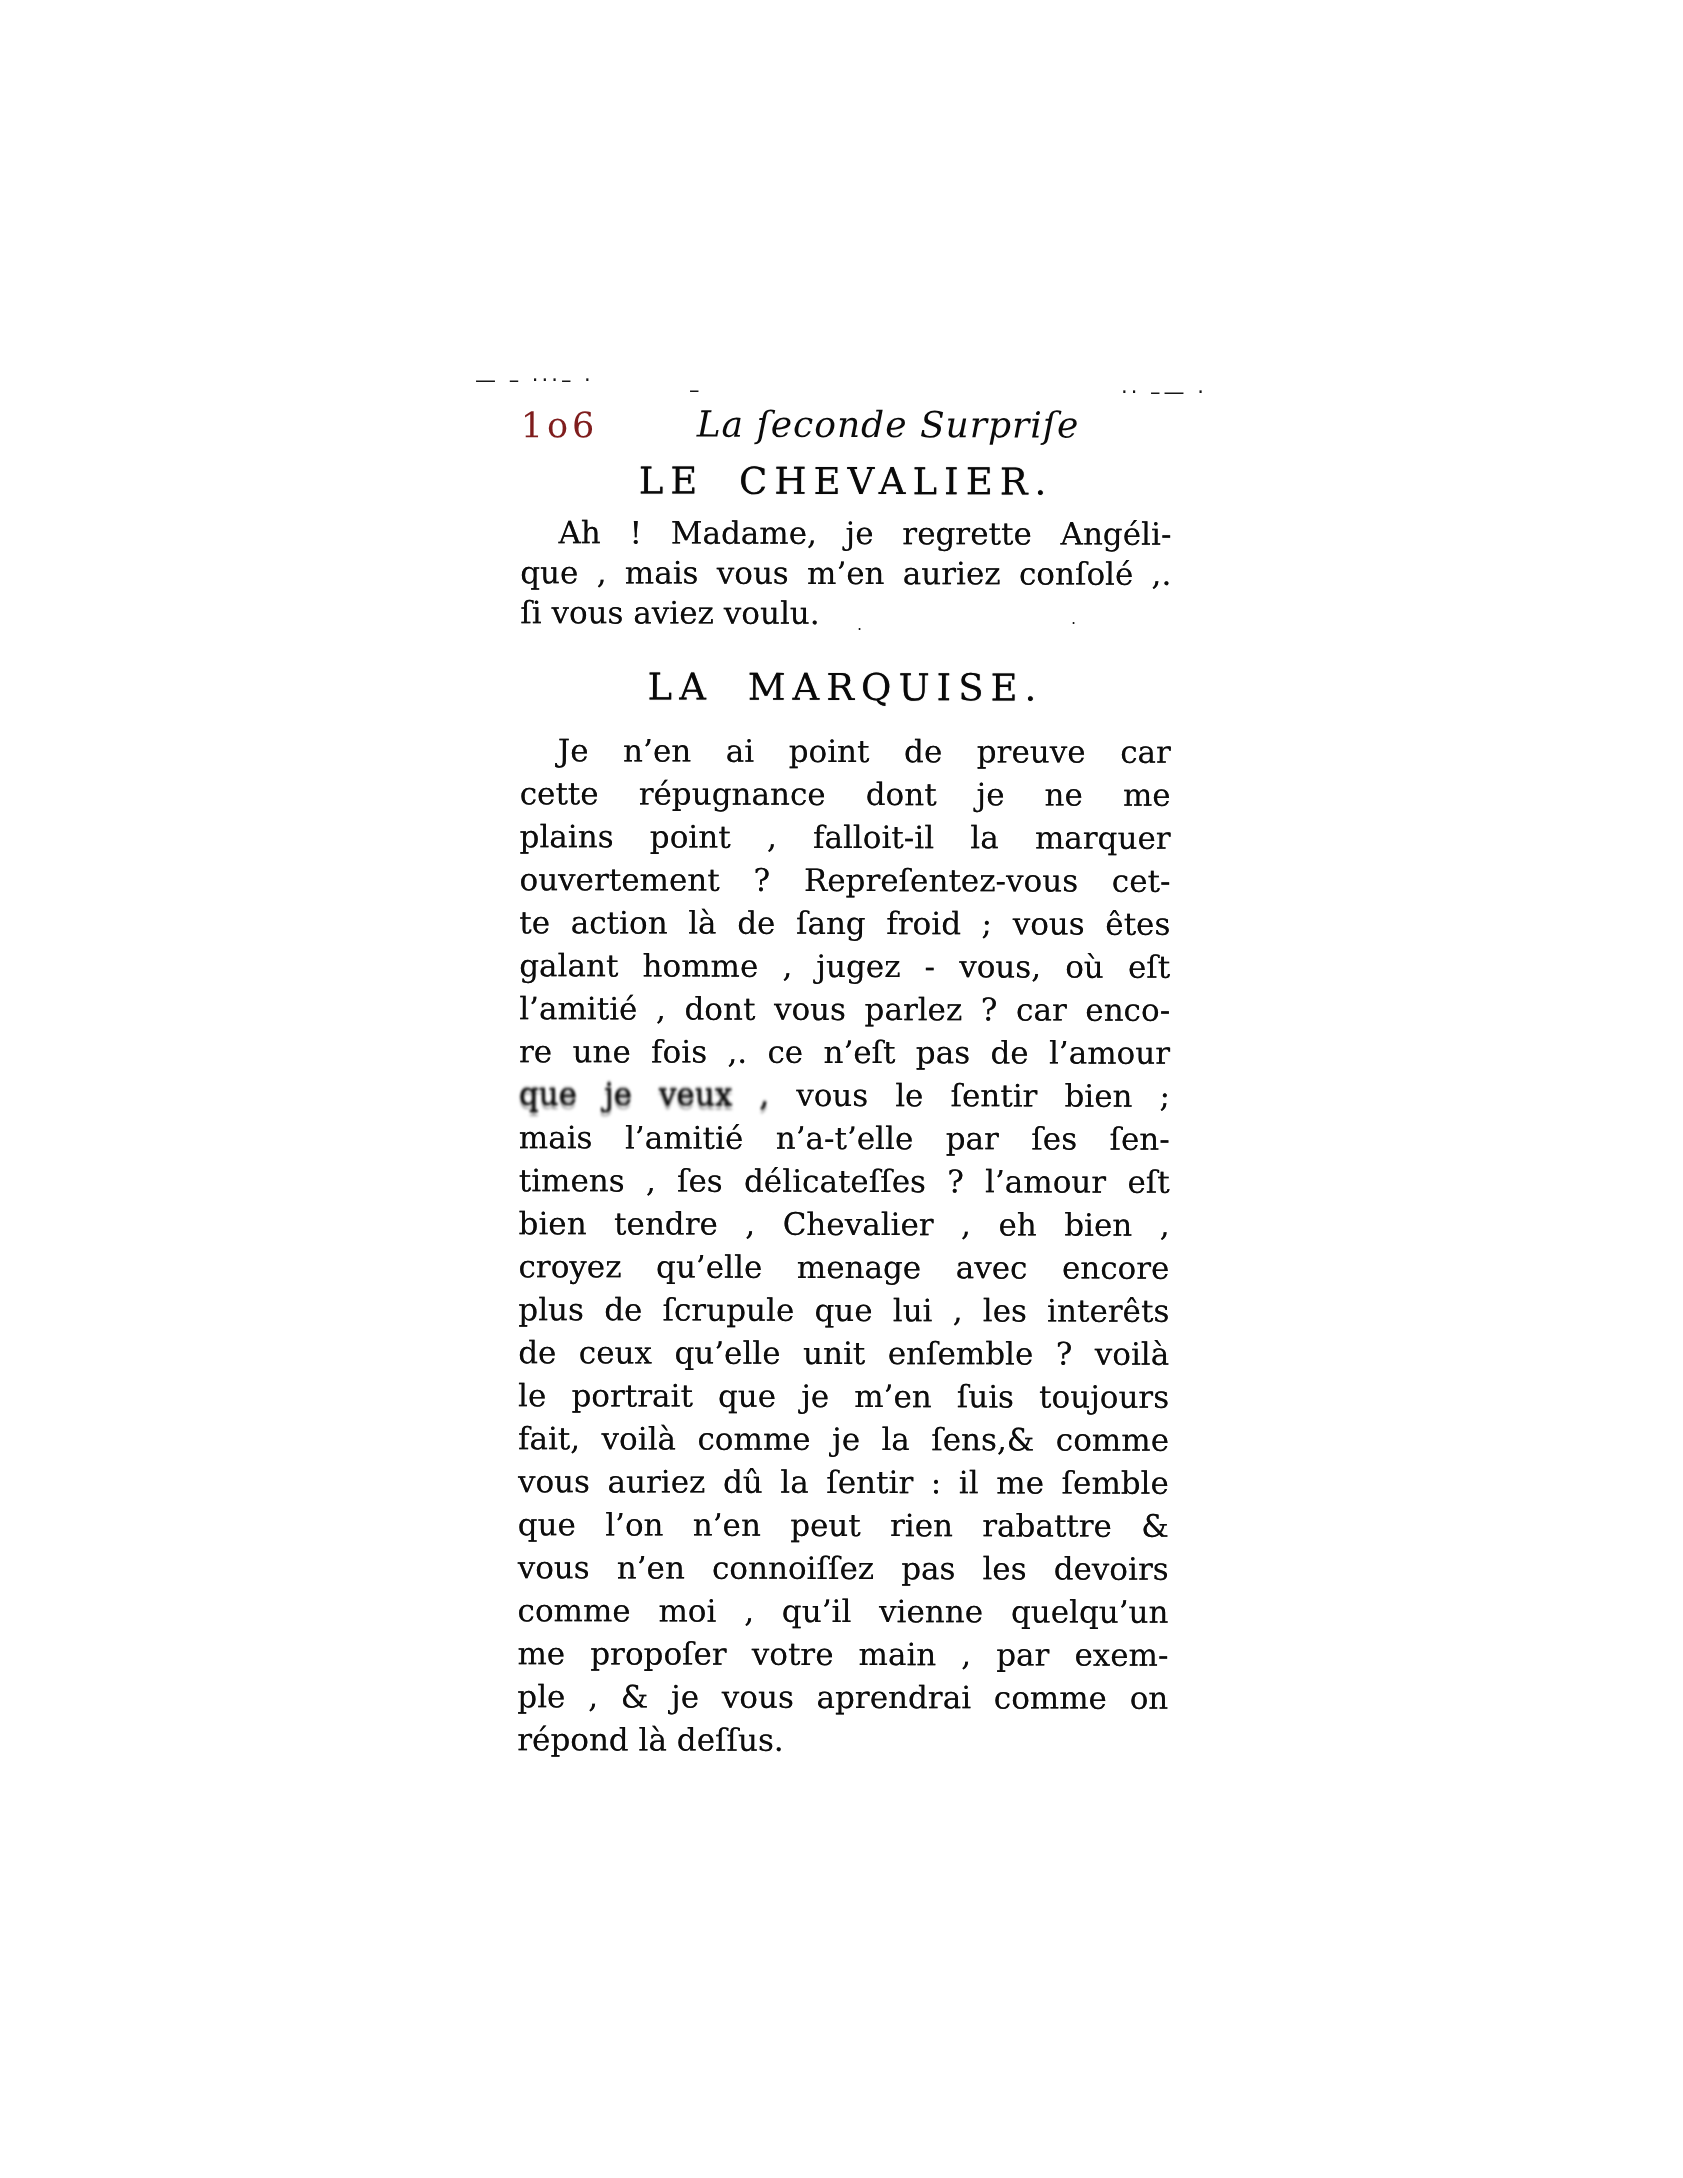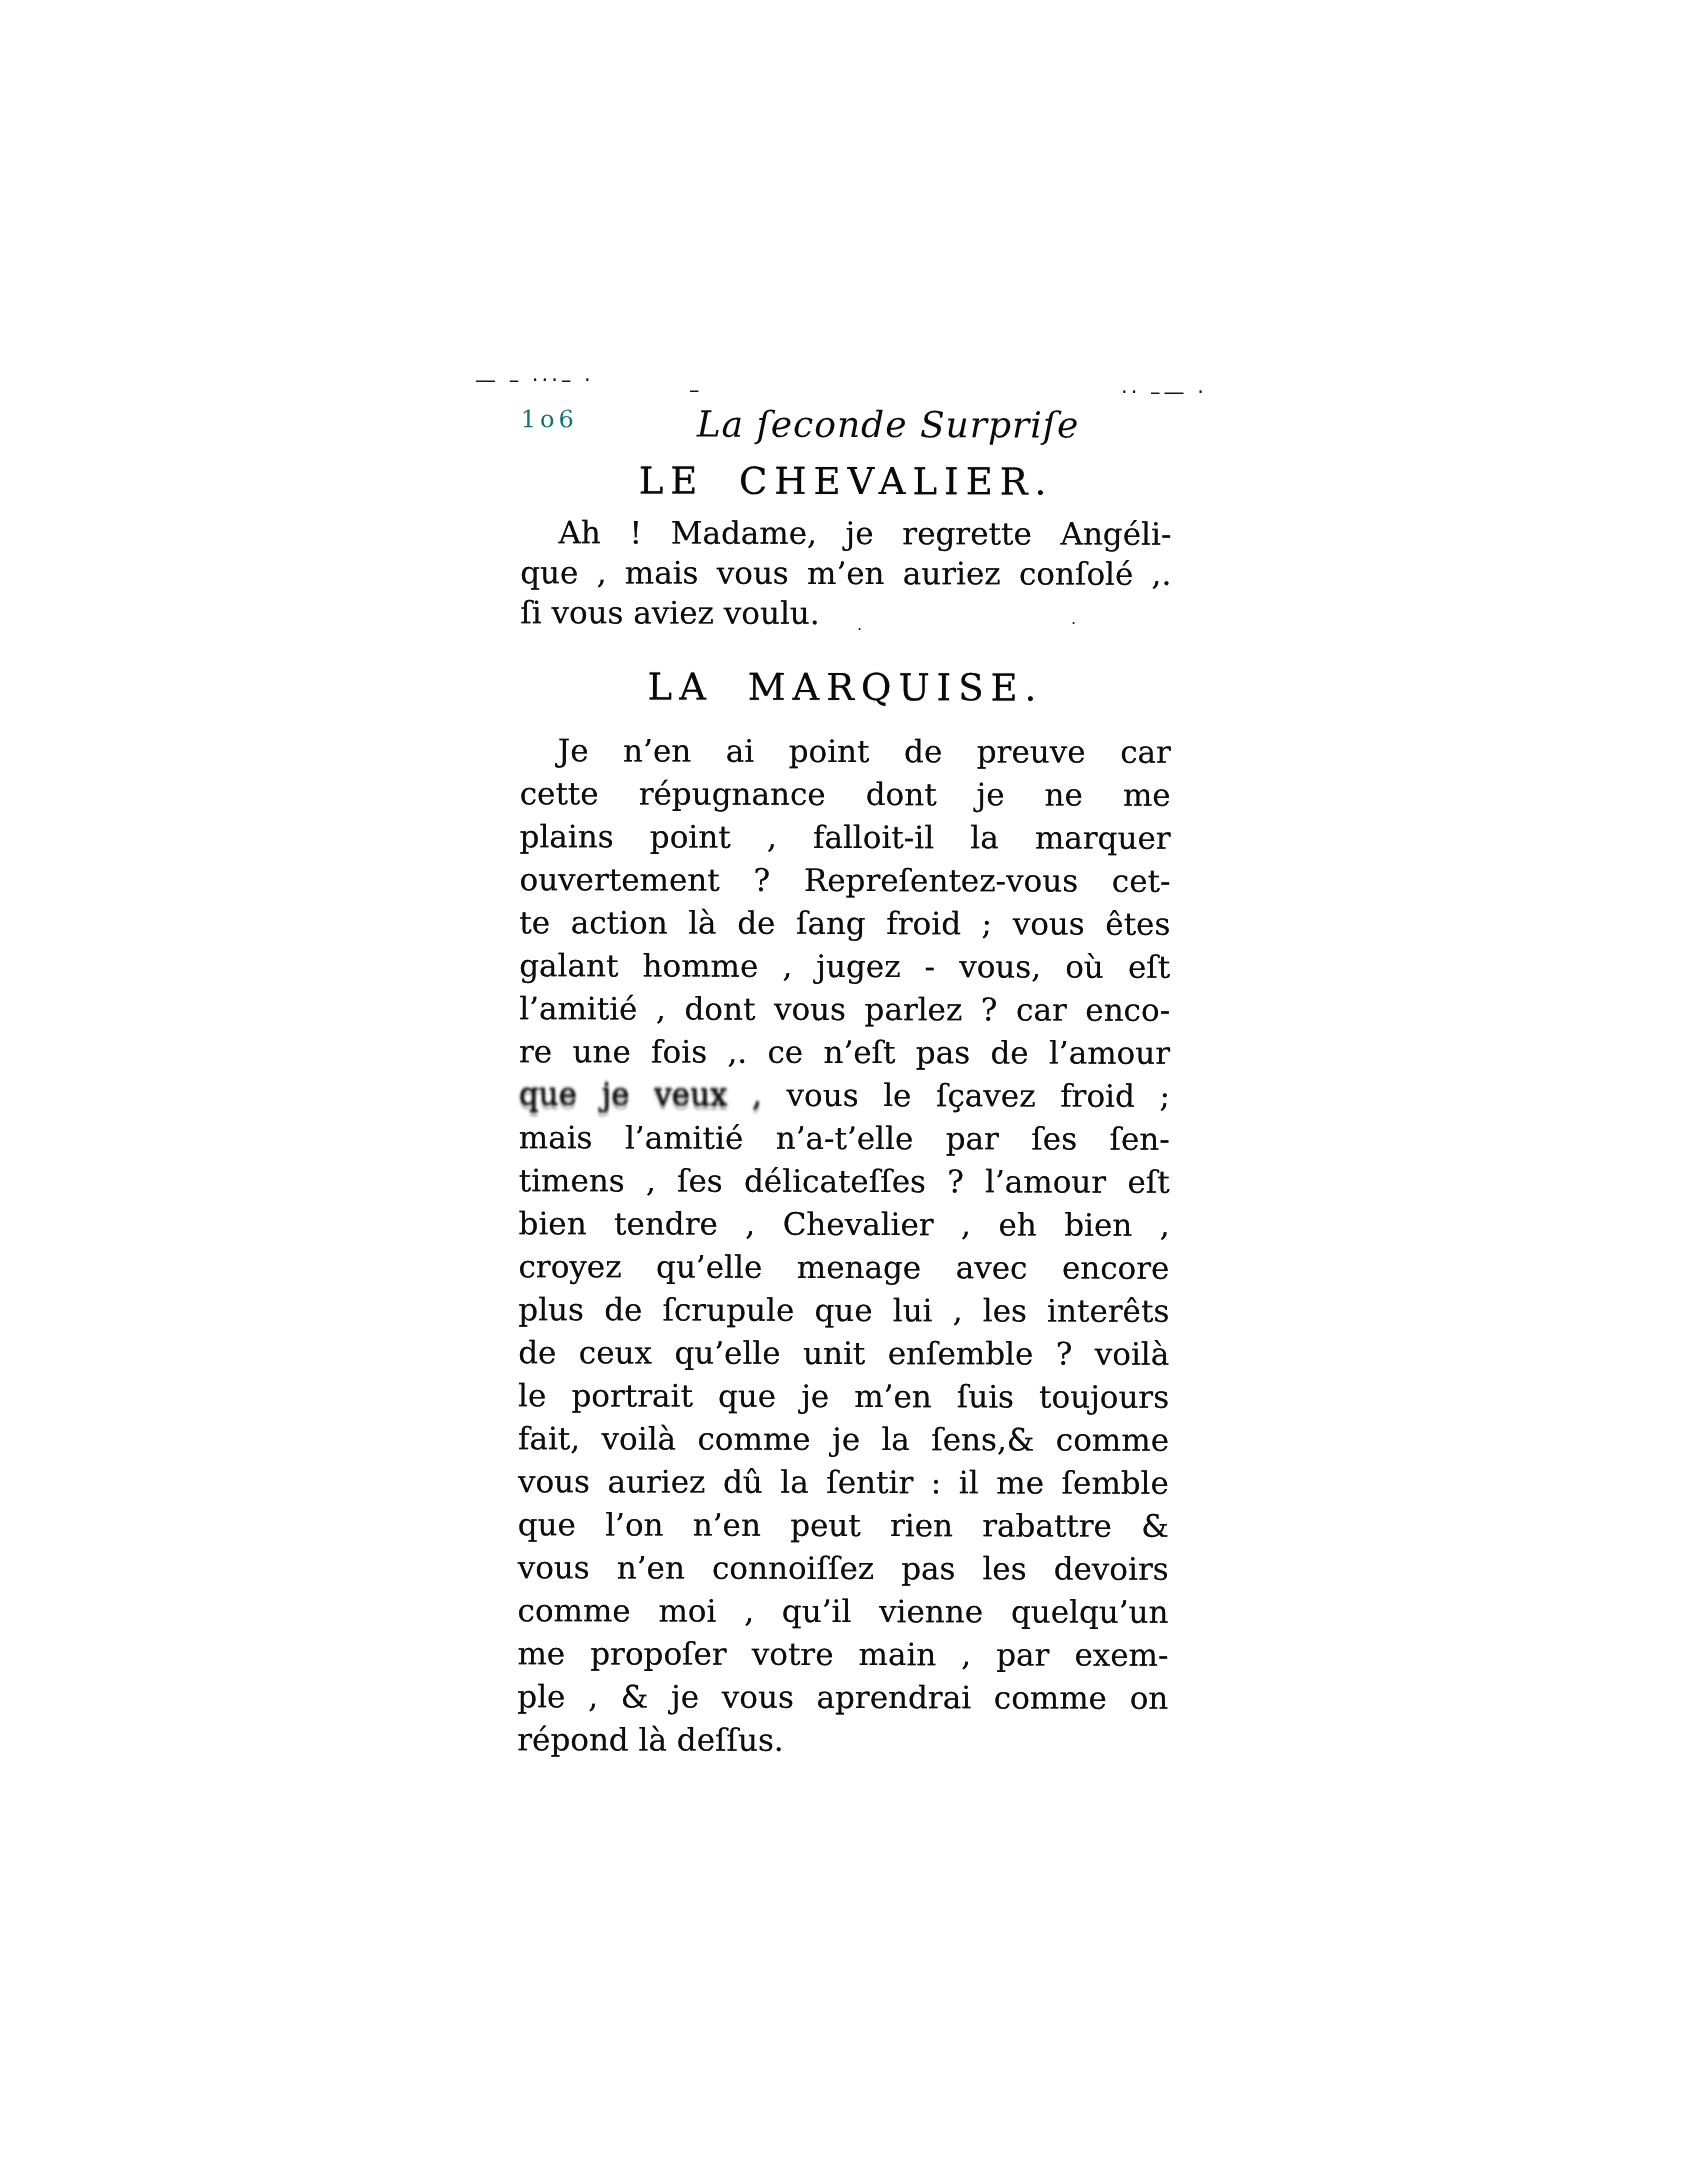--- a/index.html
+++ b/index.html
@@ -29,23 +29,23 @@
     left: 519px; top: 376px; width: 651px;
     transform: rotate(0.15deg);
   }
   .header {
     margin-top: 30px;
     height: 48px;
     position: relative;
   }
   .pagenum {
     position: absolute; left: 0; top: 0;
-    font-size: 24px;
+    font-size: 35px;
     letter-spacing: 4px;
-    color: #0f766e;
+    color: #7f1d1d;
   }
   .running {
     position: absolute; left: 176px; top: -2px;
     font-style: italic;
     font-size: 36px;
     letter-spacing: 1px;
     color: #0b0b0b;
   }
   h2.speaker {
     margin: 0;
@@ -110,21 +110,21 @@
 
     <div class="speech speech-2">
       <p class="line indent">Je n’en ai point de preuve car</p>
       <p class="line">cette répugnance dont je ne me</p>
       <p class="line">plains point , falloit-il la marquer</p>
       <p class="line">ouvertement ? Repreſentez-vous cet-</p>
       <p class="line">te action là de ſang froid ; vous êtes</p>
       <p class="line">galant homme , jugez - vous, où eſt</p>
       <p class="line">l’amitié , dont vous parlez ? car enco-</p>
       <p class="line">re une fois ,. ce n’eſt pas de l’amour</p>
-      <p class="line"><span class="smudge">que je veux , </span><span>vous le ſçavez froid ;</span></p>
+      <p class="line"><span class="smudge">que je veux , </span><span>vous le ſentir bien ;</span></p>
       <p class="line">mais l’amitié n’a-t’elle par ſes ſen-</p>
       <p class="line">timens , ſes délicateſſes ? l’amour eſt</p>
       <p class="line">bien tendre , Chevalier , eh bien ,</p>
       <p class="line">croyez qu’elle menage avec encore</p>
       <p class="line">plus de ſcrupule que lui , les interêts</p>
       <p class="line">de ceux qu’elle unit enſemble ? voilà</p>
       <p class="line">le portrait que je m’en ſuis toujours</p>
       <p class="line">fait, voilà comme je la ſens,&amp; comme</p>
       <p class="line">vous auriez dû la ſentir : il me ſemble</p>
       <p class="line">que l’on n’en peut rien rabattre &amp;</p>

